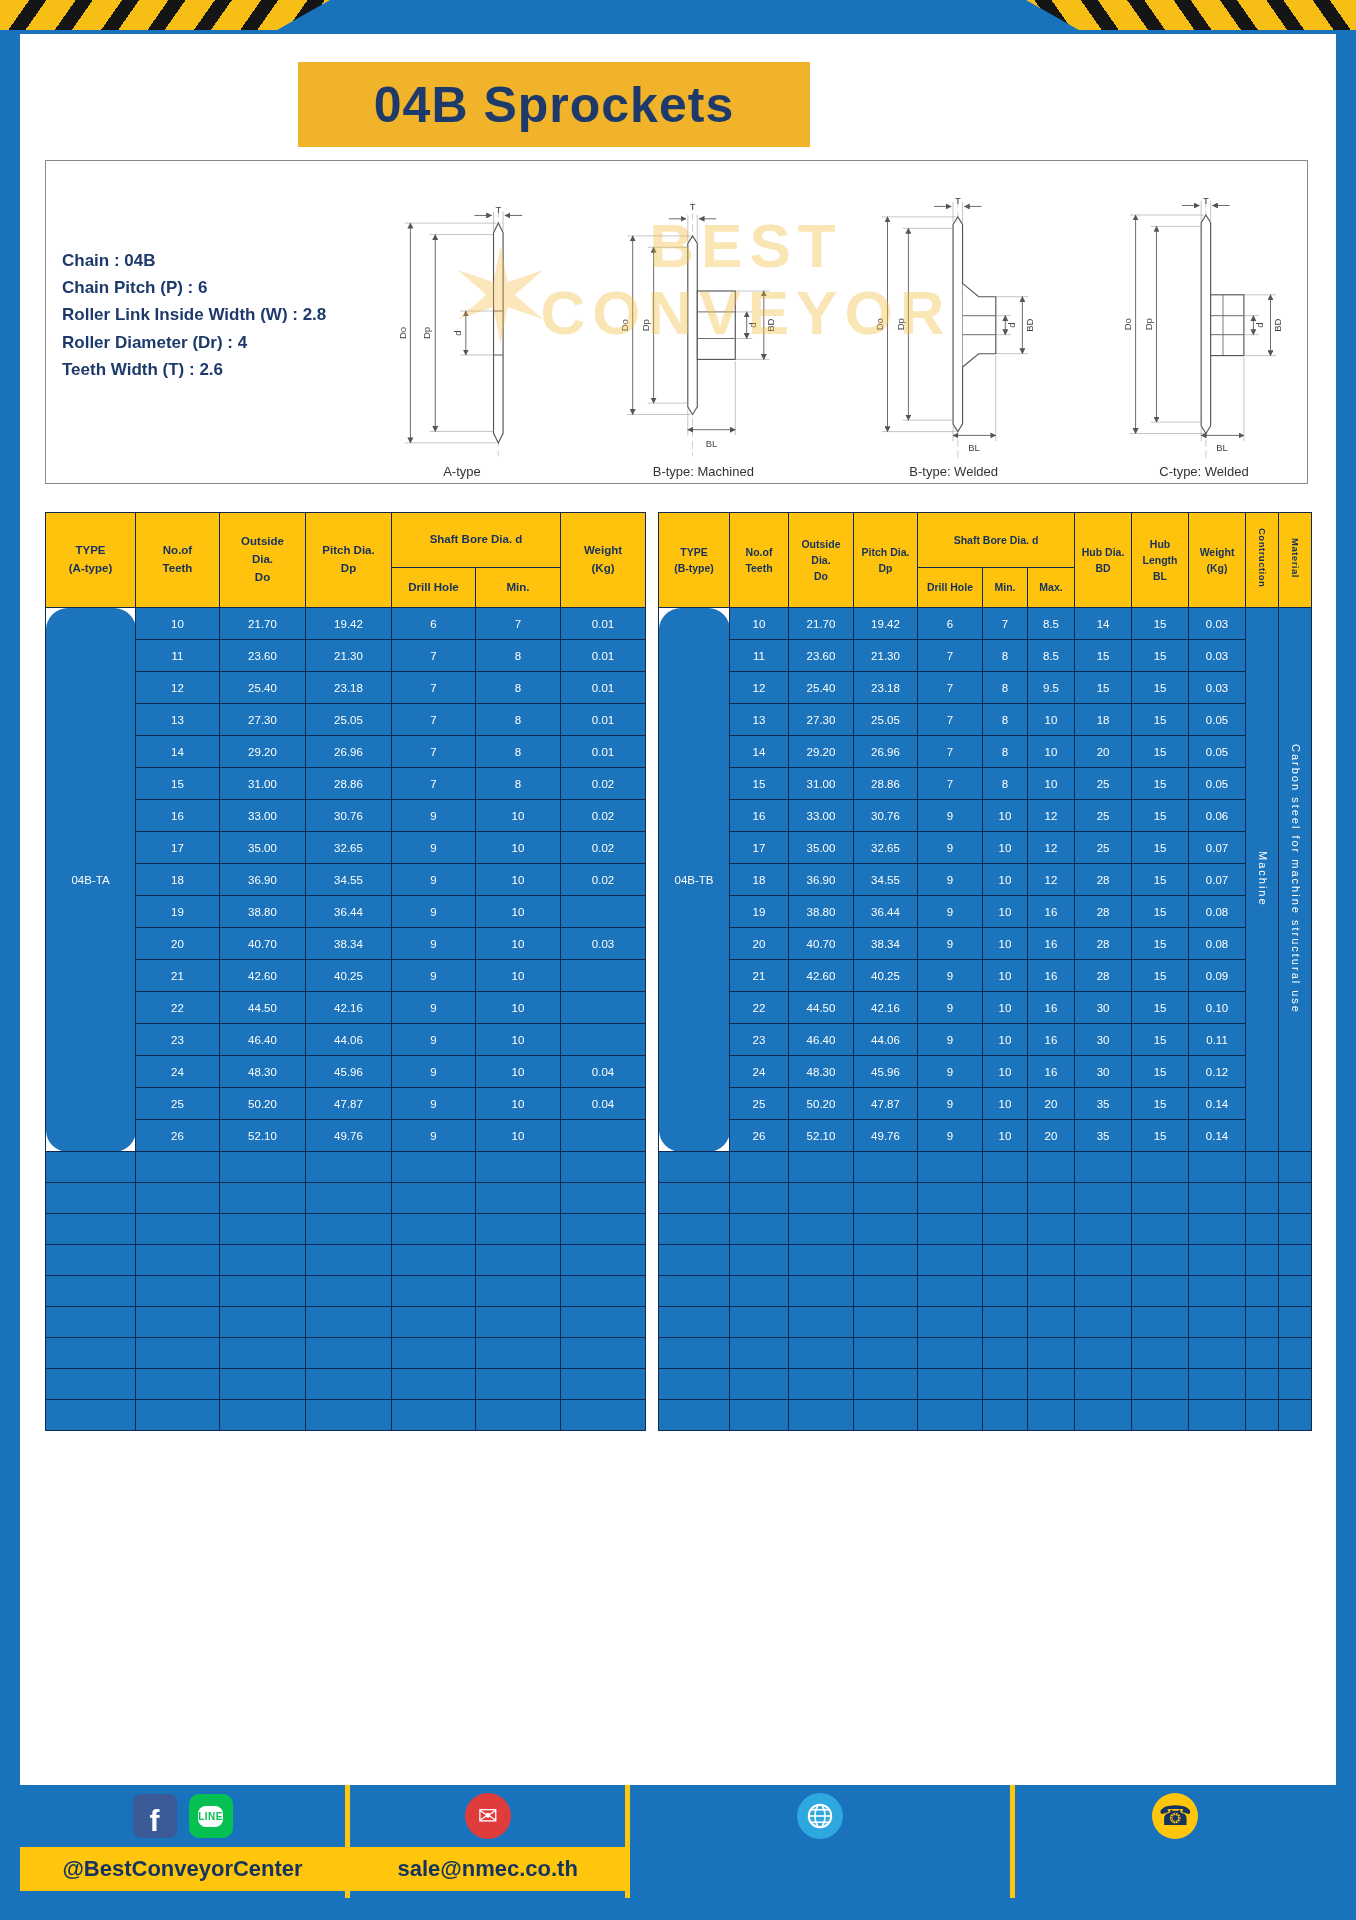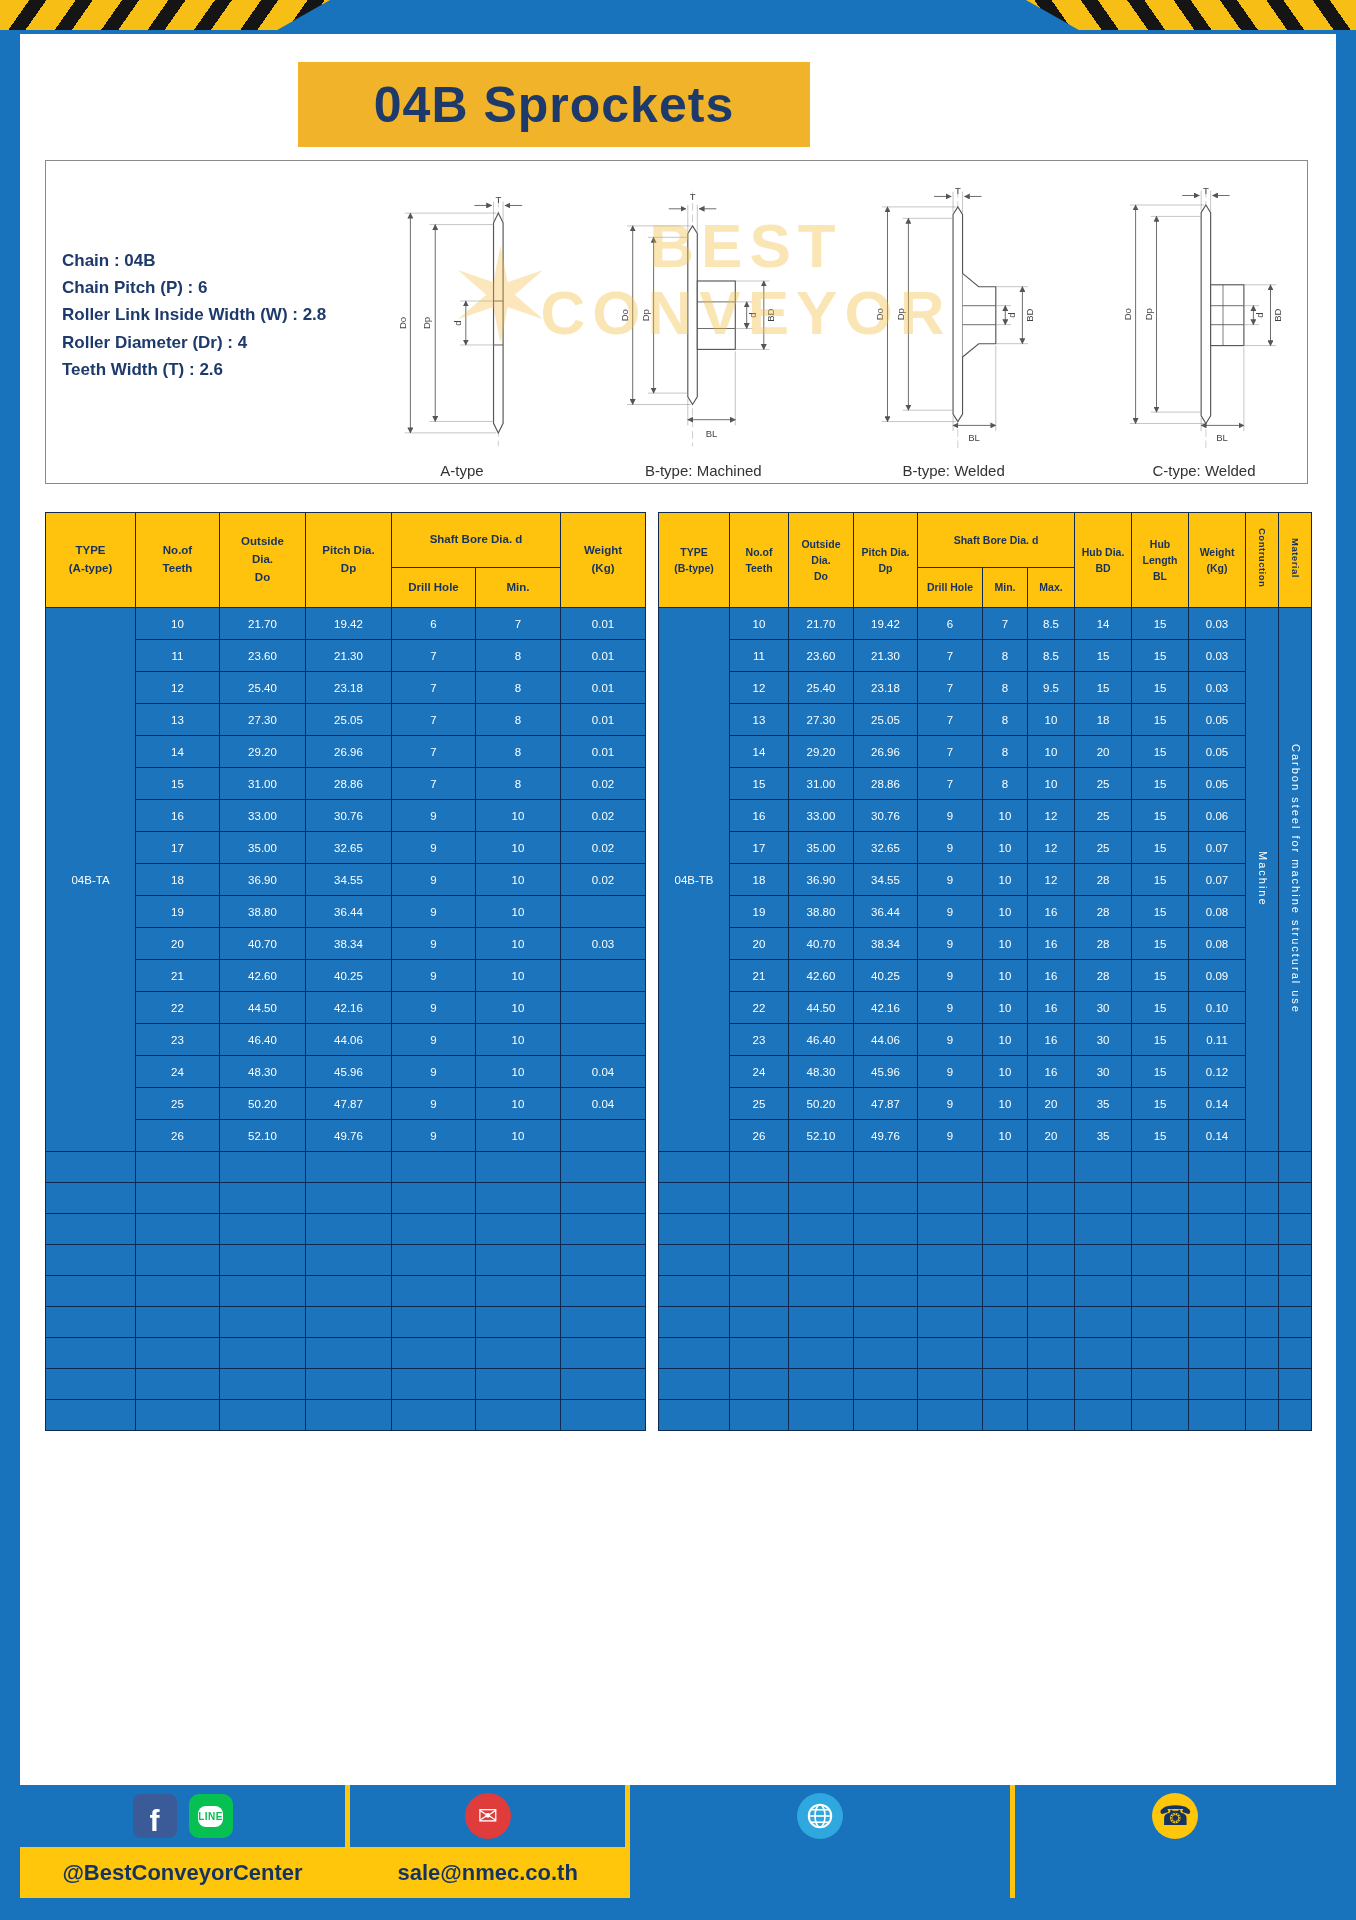--- a/index.html
+++ b/index.html
@@ -50,21 +50,21 @@
   }
   .wm-star {
     position:absolute; left:400px; top:60px; font-size:130px;
     color:rgba(243,186,60,0.35); z-index:5; pointer-events:none;
   }
   .figures {
     position:absolute; left:330px; top:10px; right:8px; bottom:4px;
     display:flex; justify-content:space-between; align-items:flex-end; z-index:4;
   }
   .figure { display:flex; flex-direction:column; align-items:center; }
-  .figure-caption { font-size:15px; color:#333; margin-top:10px; }
+  .figure-caption { font-size:13px; color:#333; margin-top:2px; }
   .figure svg text { font-family:"Liberation Sans",sans-serif; }
 
   
   .table-a-wrap { position:absolute; left:25px; top:478px; }
   .table-b-wrap { position:absolute; left:638px; top:478px; }
   table.spec-table { border-collapse:collapse; table-layout:fixed; }
   table.table-a { width:600px; }
   table.table-b { width:653px; }
   .spec-table th, .spec-table td {
     border:1px solid #0E2A52; text-align:center; vertical-align:middle;
@@ -74,21 +74,21 @@
     background:#FFC20D; color:#15325E; font-weight:bold; font-size:11.5px;
     white-space:pre-line; line-height:1.55;
   }
   .table-b th { font-size:10.5px; }
   .spec-table thead tr:first-child { height:55px; }
   .spec-table thead tr:nth-child(2) { height:40px; }
   .spec-table td {
     background:#1B74BC; color:#ffffff; font-size:11.5px; height:32px;
   }
   .spec-table .empty-row td { height:31px; }
-  .type-cell { font-size:12px; }
+  .type-cell { font-size:12px;border-radius:22px; }
   th.vert-th { padding:0; }
   th.vert-th span {
     writing-mode:vertical-rl; display:inline-block; font-size:9.5px;
     letter-spacing:0.5px; line-height:1;
   }
   td.vert-cell { padding:0; }
   td.vert-cell .vert-text {
     writing-mode:vertical-rl; display:inline-block; font-size:11px;
     letter-spacing:2px; line-height:1; color:#fff;
   }
@@ -98,21 +98,21 @@
     position:absolute; left:20px; right:20px; top:1785px; height:113px;
     display:flex;
   }
   .footer-col { display:flex; flex-direction:column; }
   .footer-col + .footer-col { border-left:5px solid #FFC60B; }
   .fc-1 { width:24.7%; } .fc-2 { width:21.3%; } .fc-3 { width:29.2%; } .fc-4 { width:24.8%; }
   .footer-icons {
     height:62px; display:flex; align-items:center; justify-content:center; gap:12px;
   }
   .footer-label {
-    height:51px; background:#FFC60B; color:#14335F; font-weight:bold;
+    height:44px; background:#FFC60B; color:#14335F; font-weight:bold;
     font-size:22px; display:flex; align-items:center; justify-content:center;
     white-space:nowrap;
   }
   .icon-fb {
     width:44px; height:44px; background:#3A5A98; border-radius:8px;
     color:#fff; font-weight:bold; font-size:30px;
     display:flex; align-items:flex-end; justify-content:center; line-height:1.15;
   }
   .icon-line {
     width:44px; height:44px; background:#06C152; border-radius:10px;

